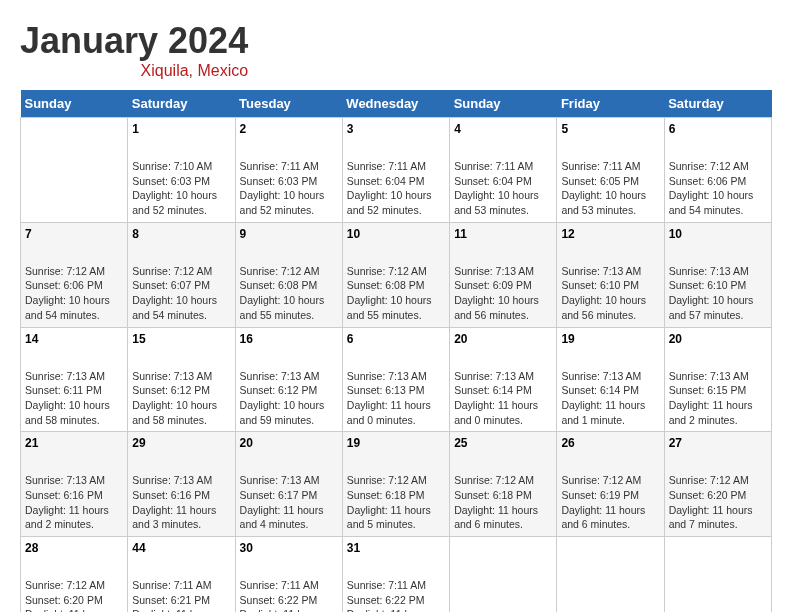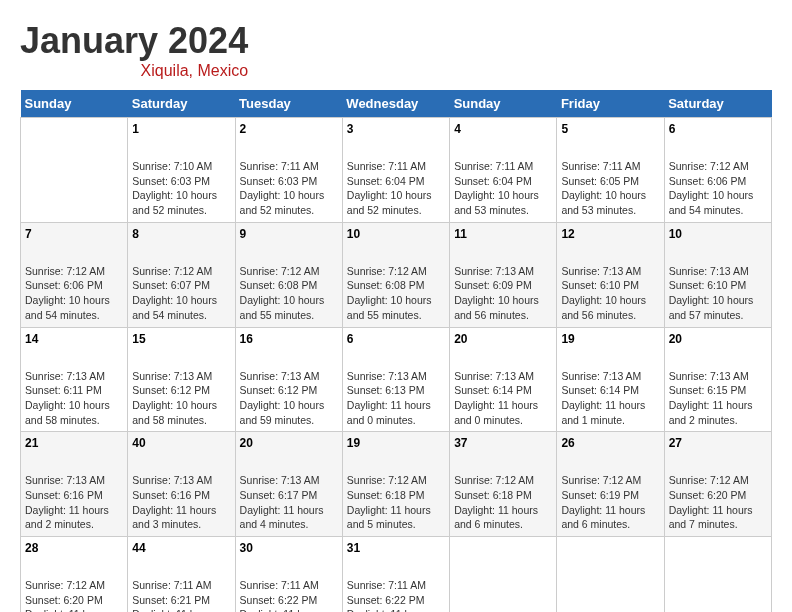--- a/index.html
+++ b/index.html
@@ -189,33 +189,33 @@
           <span class="day-number">20</span>
           <div class="day-info">Sunrise: 7:13 AM<br>Sunset: 6:15 PM<br>Daylight: 11 hours and 2 minutes.</div>
         </td>
       </tr>
       <tr>
         <td>
           <span class="day-number">21</span>
           <div class="day-info">Sunrise: 7:13 AM<br>Sunset: 6:16 PM<br>Daylight: 11 hours and 2 minutes.</div>
         </td>
         <td>
-          <span class="day-number">40</span>
+          <span class="day-number">29</span>
           <div class="day-info">Sunrise: 7:13 AM<br>Sunset: 6:16 PM<br>Daylight: 11 hours and 3 minutes.</div>
         </td>
         <td>
           <span class="day-number">20</span>
           <div class="day-info">Sunrise: 7:13 AM<br>Sunset: 6:17 PM<br>Daylight: 11 hours and 4 minutes.</div>
         </td>
         <td>
           <span class="day-number">19</span>
           <div class="day-info">Sunrise: 7:12 AM<br>Sunset: 6:18 PM<br>Daylight: 11 hours and 5 minutes.</div>
         </td>
         <td>
-          <span class="day-number">37</span>
+          <span class="day-number">25</span>
           <div class="day-info">Sunrise: 7:12 AM<br>Sunset: 6:18 PM<br>Daylight: 11 hours and 6 minutes.</div>
         </td>
         <td>
           <span class="day-number">26</span>
           <div class="day-info">Sunrise: 7:12 AM<br>Sunset: 6:19 PM<br>Daylight: 11 hours and 6 minutes.</div>
         </td>
         <td>
           <span class="day-number">27</span>
           <div class="day-info">Sunrise: 7:12 AM<br>Sunset: 6:20 PM<br>Daylight: 11 hours and 7 minutes.</div>
         </td>

